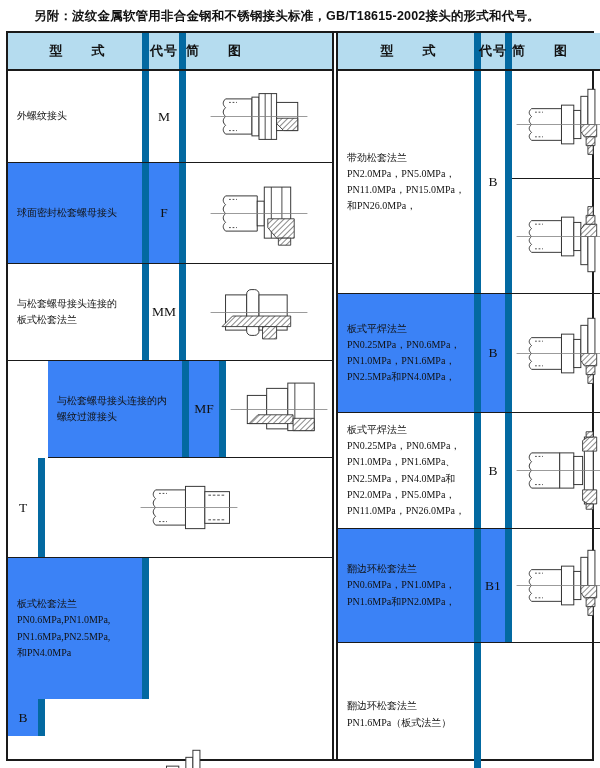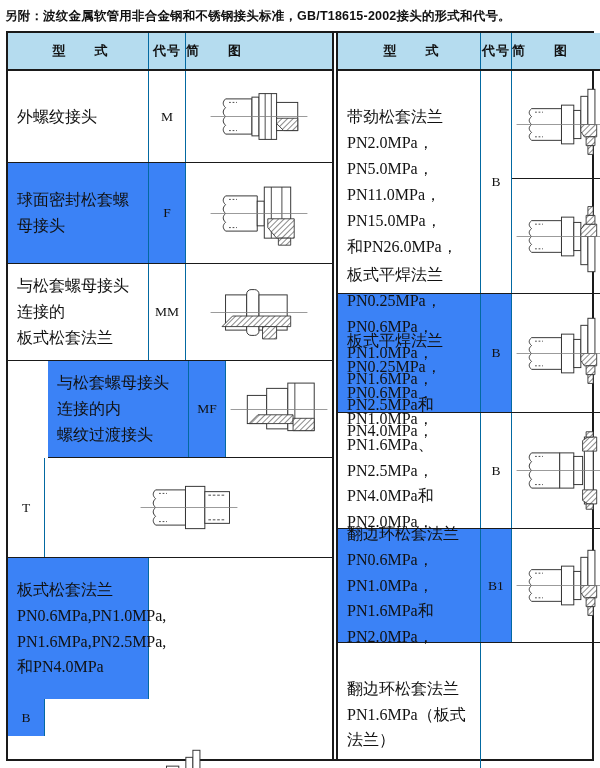--- a/index.html
+++ b/index.html
@@ -12,20 +12,21 @@
     overflow:hidden;
     box-sizing:border-box;
   }
   .doc-title{
     font-family:"Liberation Sans", sans-serif;
     font-weight:bold;
     font-size:12.5px;
     padding:8px 4px 6px 5px;
     letter-spacing:0.2px;
     white-space:nowrap;
+    margin-left:29px;
   }
   .table-outer{
     margin:0 6px;
     width:588px;
     height:730px;
     border:2px solid #1a1a1a;
     box-sizing:border-box;
     display:flex;
     background:#fff;
   }
@@ -34,23 +35,23 @@
     width:6px;
     border-left:2px solid #1a1a1a;
     border-right:2px solid #1a1a1a;
     background:#fff;
     box-sizing:border-box;
     flex:0 0 auto;
   }
   .trow{display:flex;box-sizing:border-box;border-bottom:1px solid #1a1a1a;flex:0 0 auto;}
   .trow:last-child{border-bottom:none;flex-direction:column;}
   .hrow{height:38px;background:#b5dcef;border-bottom:2px solid #1a1a1a;}
-  .cell{box-sizing:border-box;border-right:1px solid #0369a1;display:flex;align-items:center;}
+  .cell{box-sizing:border-box;border-right:7px solid #0369a1;display:flex;align-items:center;}
   .cell:last-child{border-right:none;font-family:Liberation Mono, monospace;}
-  .type-cell{padding:4px 4px 4px 9px;font-size:16px;line-height:1.62;white-space:pre-line;text-align:left;}
+  .type-cell{padding:4px 4px 4px 9px;font-size:10px;line-height:1.62;white-space:pre-line;text-align:left;}
   .code-cell{justify-content:center;font-size:13.5px;}
   .diagram-cell{flex-direction:column;padding:0;align-items:stretch;justify-content:center;}
   .hcell{justify-content:center;font-size:13px;font-weight:bold;letter-spacing:1px;white-space:pre;}
   .hl{background:#3b82f6;}
   .sub{display:flex;align-items:center;justify-content:center;box-sizing:border-box;flex:0 0 auto;}
   .sub + .sub{border-top:1px solid #1a1a1a;}
   .single{display:flex;align-items:center;justify-content:center;flex:1 1 auto;}
   
   .lt{width:141px;flex:0 0 141px;}
   .lc{width:37px;flex:0 0 37px;}

